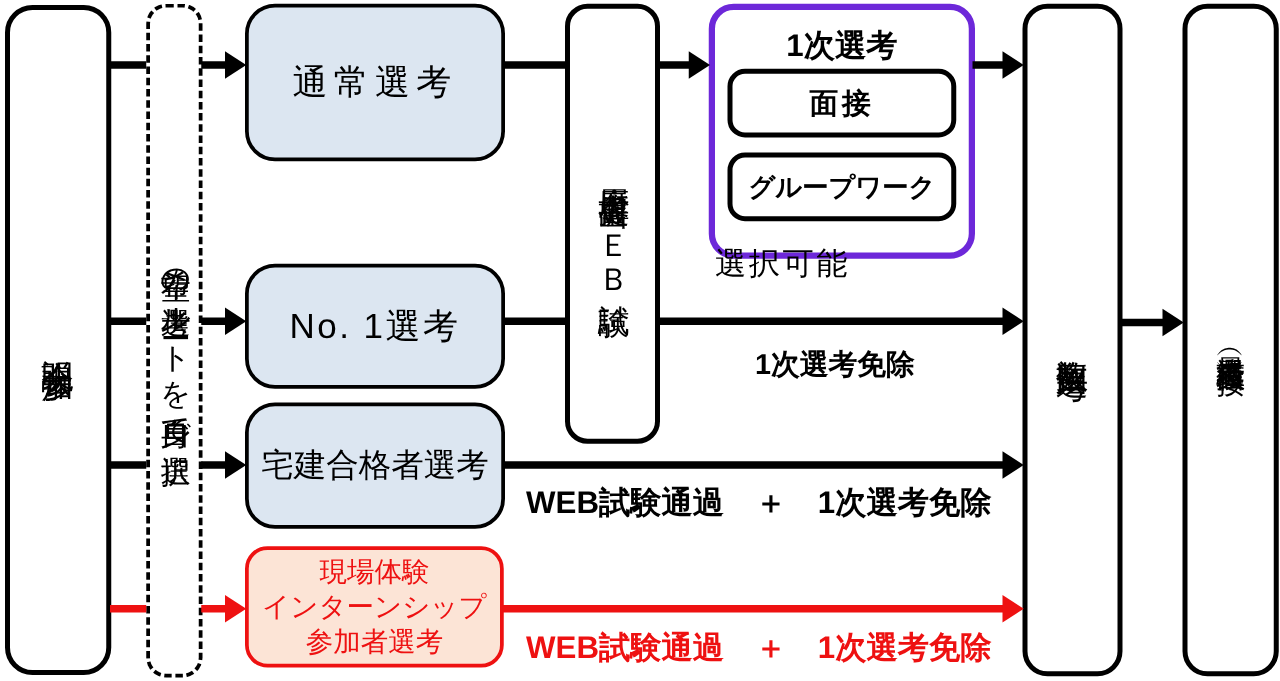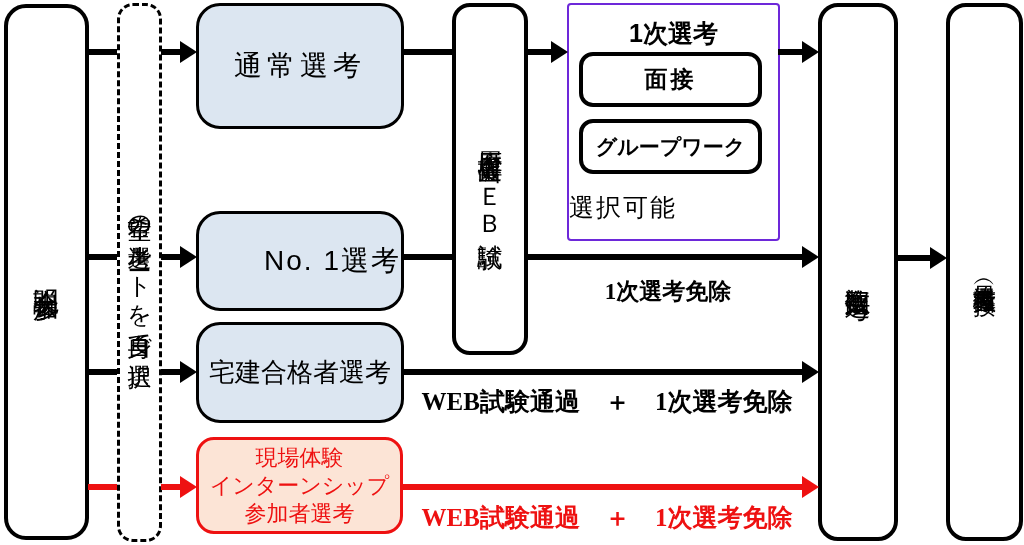--- a/index.html
+++ b/index.html
@@ -60,27 +60,26 @@
     border-left: 17px solid #000;
   }
   .redline { background: #ee1111; }
   .redhead { border-left-color: #ee1111; }
   
   .edge-label {
     position: absolute;
     font-weight: bold;
     text-align: center;
     white-space: nowrap;
-    font-family: Liberation Serif, serif;
   }
   
   #first-box {
     position: absolute;
-    left: 567px; top: 3px; width: 213px; height: 238px;
-    background: #fff; border: 2px solid #6d28d9; border-radius: 4px;
+    left: 567px; top: 3px; width: 213px; height: 204px;
+    background: #fff; border: 5px solid #6d28d9; border-radius: 20px;
   }
   #first-box .title {
     position: absolute; top: 12px; left: 0; width: 100%;
     text-align: center; font-weight: bold; font-size: 25px;
   }
   .opt {
     position: absolute; left: 10px; width: 183px; height: 55px;
     background: #fff; border: 4px solid #000; border-radius: 14px;
     display: flex; align-items: center; justify-content: center;
     font-weight: bold;
@@ -102,21 +101,21 @@
   </div>
 
   <div class="node dashed" style="left:117px; top:3px; width:45px; height:539px;">
     <span class="vtext" style="font-size:24px; letter-spacing:1px;">希望の選考ルートを自身で選択</span>
   </div>
 
   <div class="node blue" style="left:196px; top:3px; width:208px; height:126px;">
     <span>通常選考</span>
   </div>
 
-  <div class="node blue" style="left:196px; top:211px; width:208px; height:100px; letter-spacing:2px;justify-content:flex-end;">
+  <div class="node blue" style="left:196px; top:211px; width:208px; height:100px; letter-spacing:2px;">
     <span>No. 1選考</span>
   </div>
 
   <div class="node blue" style="left:196px; top:322px; width:208px; height:101px; font-size:26px; letter-spacing:0;">
     <span>宅建合格者選考</span>
   </div>
 
   <div class="node peach" style="left:196px; top:437px; width:207px; height:97px;">
     <span>現場体験</span>
     <span>インターンシップ</span>

